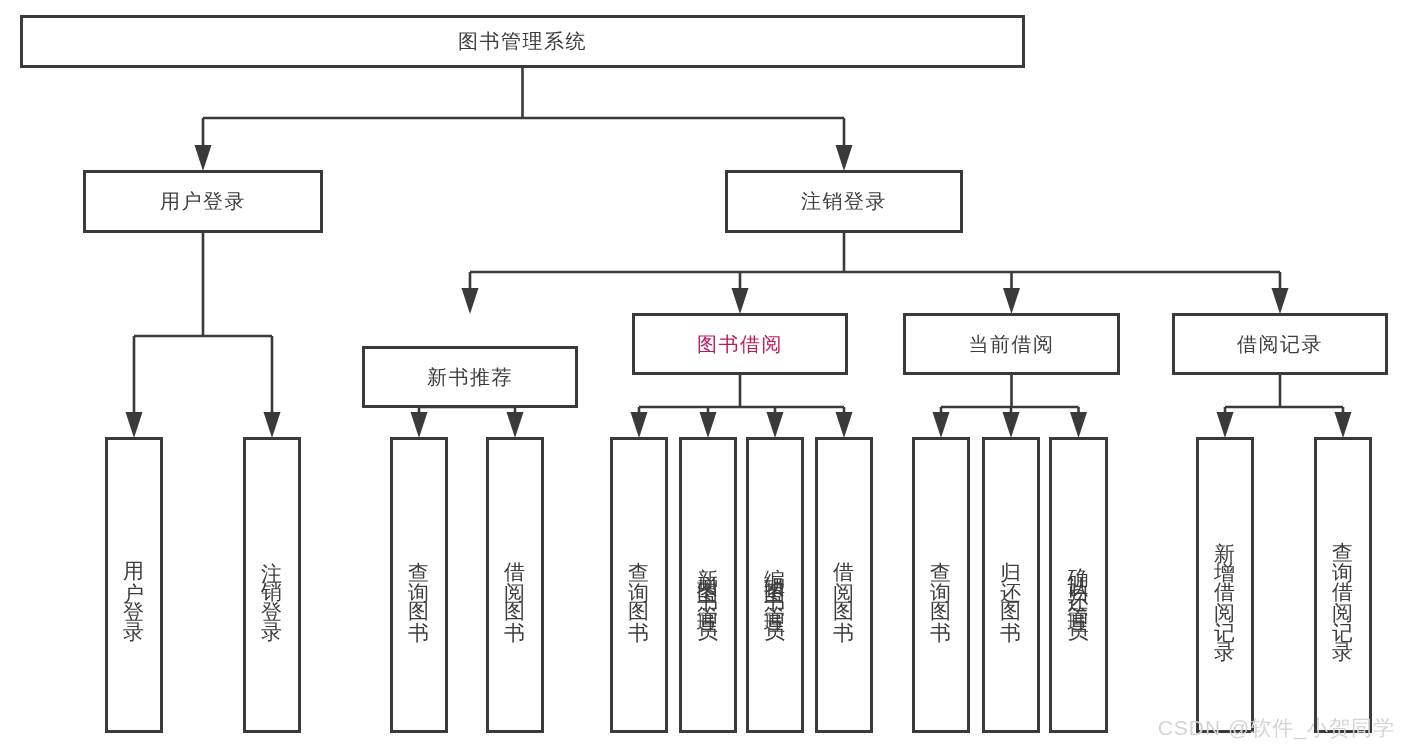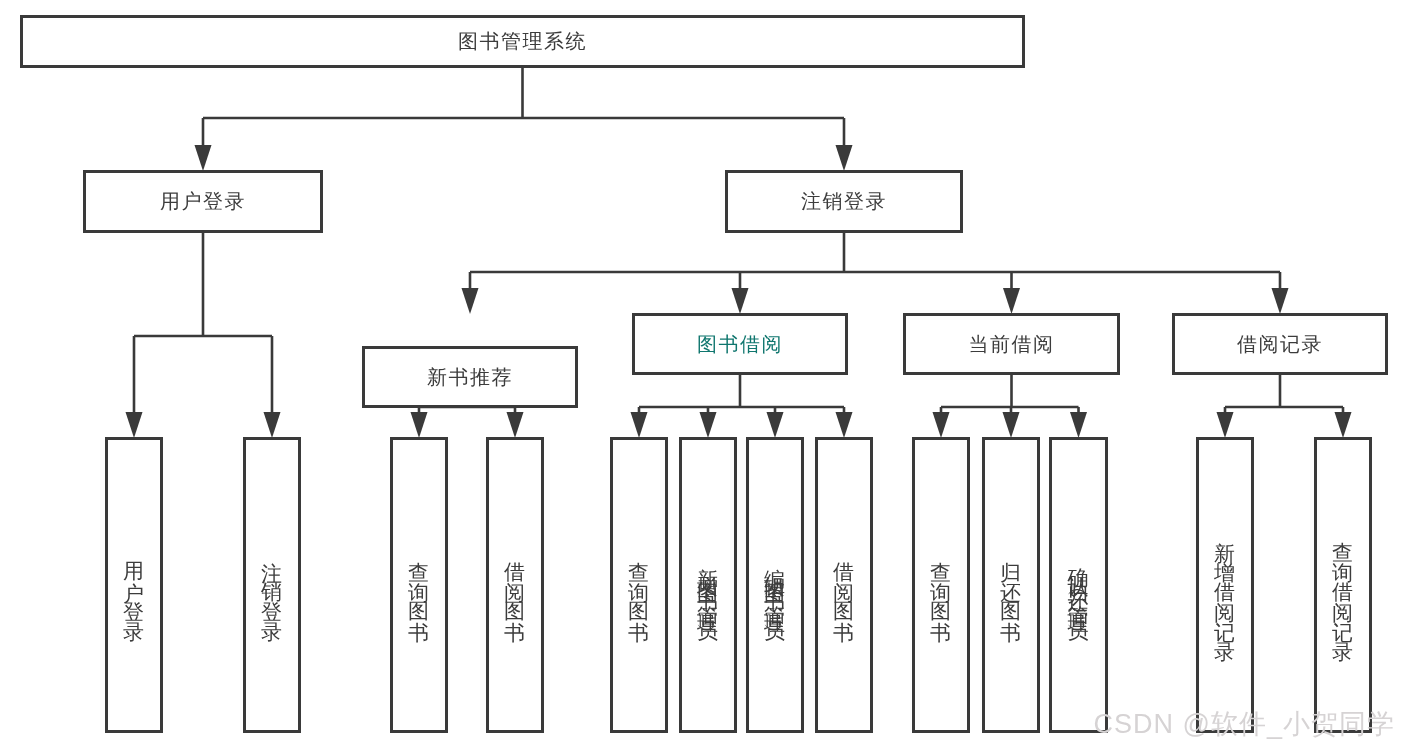--- a/index.html
+++ b/index.html
@@ -40,21 +40,21 @@
     font-size: 21px;
     line-height: 1;
     white-space: nowrap;
   }
 
   #watermark {
     position: absolute;
     right: 10px;
     bottom: 5px;
     z-index: 3;
-    font-size: 27px;
+    font-size: 21px;
     letter-spacing: 1px;
     white-space: nowrap;
   }
 </style>
 </head>
 <body>
 
 <div id="stage" style="background: rgb(255, 255, 255);">
   <svg id="connector-layer" width="1405" height="747">
       <path d="M 522.5 68 V 118 M 203 118 H 844 M 203 118 V 152 M 844 118 V 152" fill="none" stroke="#3a3a3a" stroke-width="2.6"></path>
@@ -90,21 +90,21 @@
     </div>
     <div class="node horizontal" style="left: 83px; top: 170px; width: 240px; height: 63px; border-color: rgb(58, 58, 58); color: rgb(60, 60, 60);">
       <span class="node-label">用户登录</span>
     </div>
     <div class="node horizontal" style="left: 725px; top: 170px; width: 238px; height: 63px; border-color: rgb(58, 58, 58); color: rgb(60, 60, 60);">
       <span class="node-label">注销登录</span>
     </div>
     <div class="node horizontal" style="left: 362px; top: 313px; width: 216px; height: 62px; border-color: rgb(58, 58, 58); color: rgb(60, 60, 60); margin-top: 33px;">
       <span class="node-label">新书推荐</span>
     </div>
-    <div class="node horizontal" style="left: 632px; top: 313px; width: 216px; height: 62px; border-color: rgb(58, 58, 58); color: #0f766e;">
+    <div class="node horizontal" style="left: 632px; top: 313px; width: 216px; height: 62px; border-color: rgb(58, 58, 58); color: #be185d;">
       <span class="node-label">图书借阅</span>
     </div>
     <div class="node horizontal" style="left: 903px; top: 313px; width: 217px; height: 62px; border-color: rgb(58, 58, 58); color: rgb(60, 60, 60);">
       <span class="node-label">当前借阅</span>
     </div>
     <div class="node horizontal" style="left: 1172px; top: 313px; width: 216px; height: 62px; border-color: rgb(58, 58, 58); color: rgb(60, 60, 60);">
       <span class="node-label">借阅记录</span>
     </div>
     <div class="node vertical" style="left: 105px; top: 437px; width: 58px; height: 296px; border-color: rgb(58, 58, 58); color: rgb(60, 60, 60);">
       <span class="node-label" style="letter-spacing: 20px;">用户登录</span>

